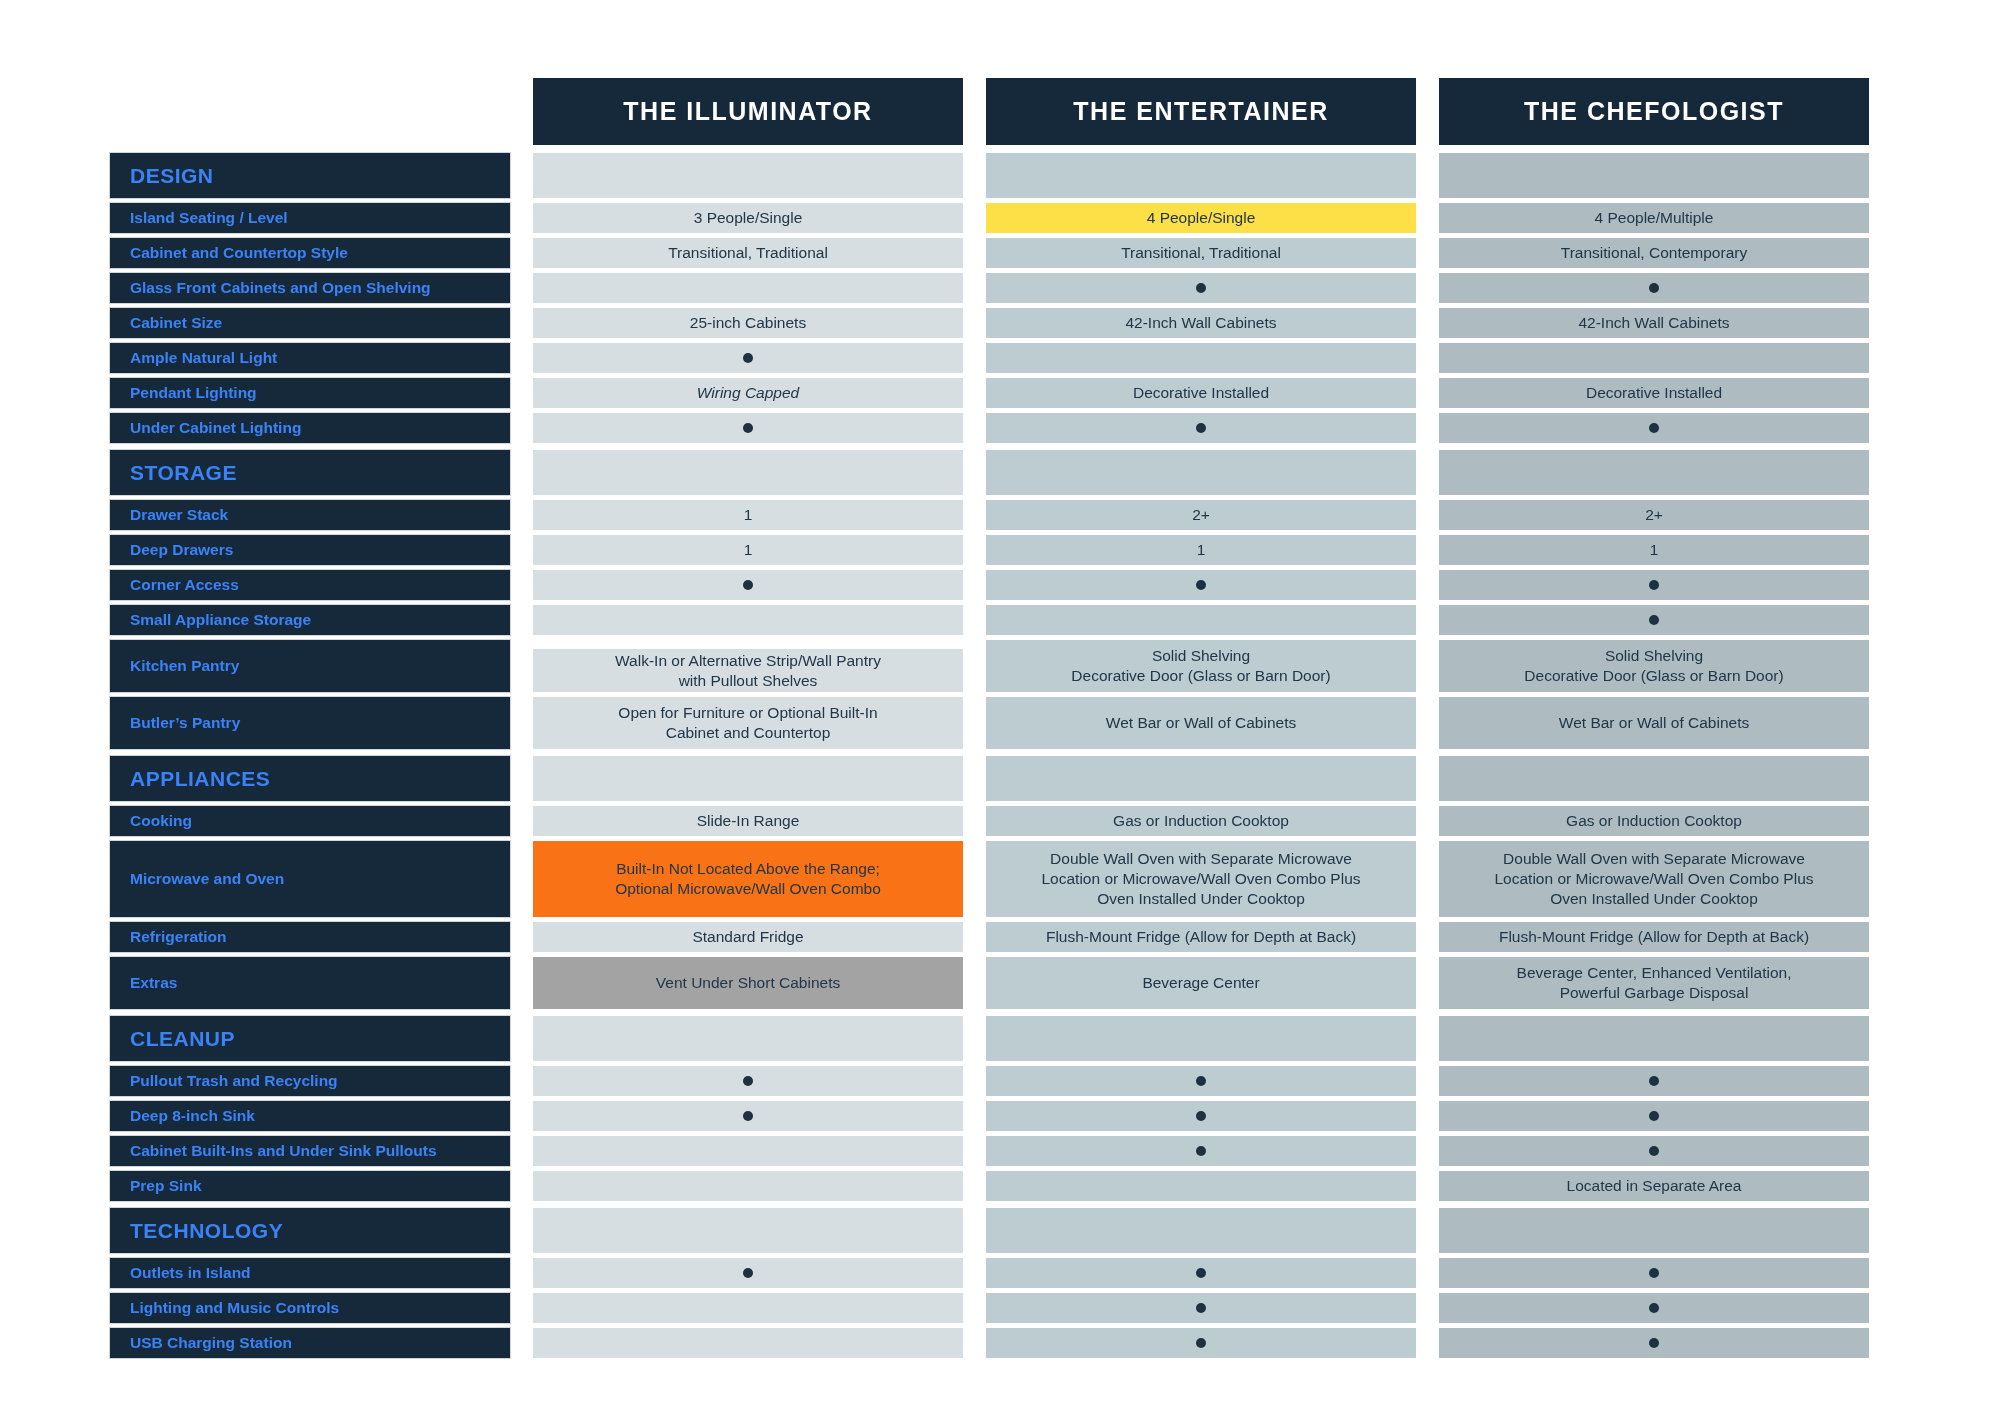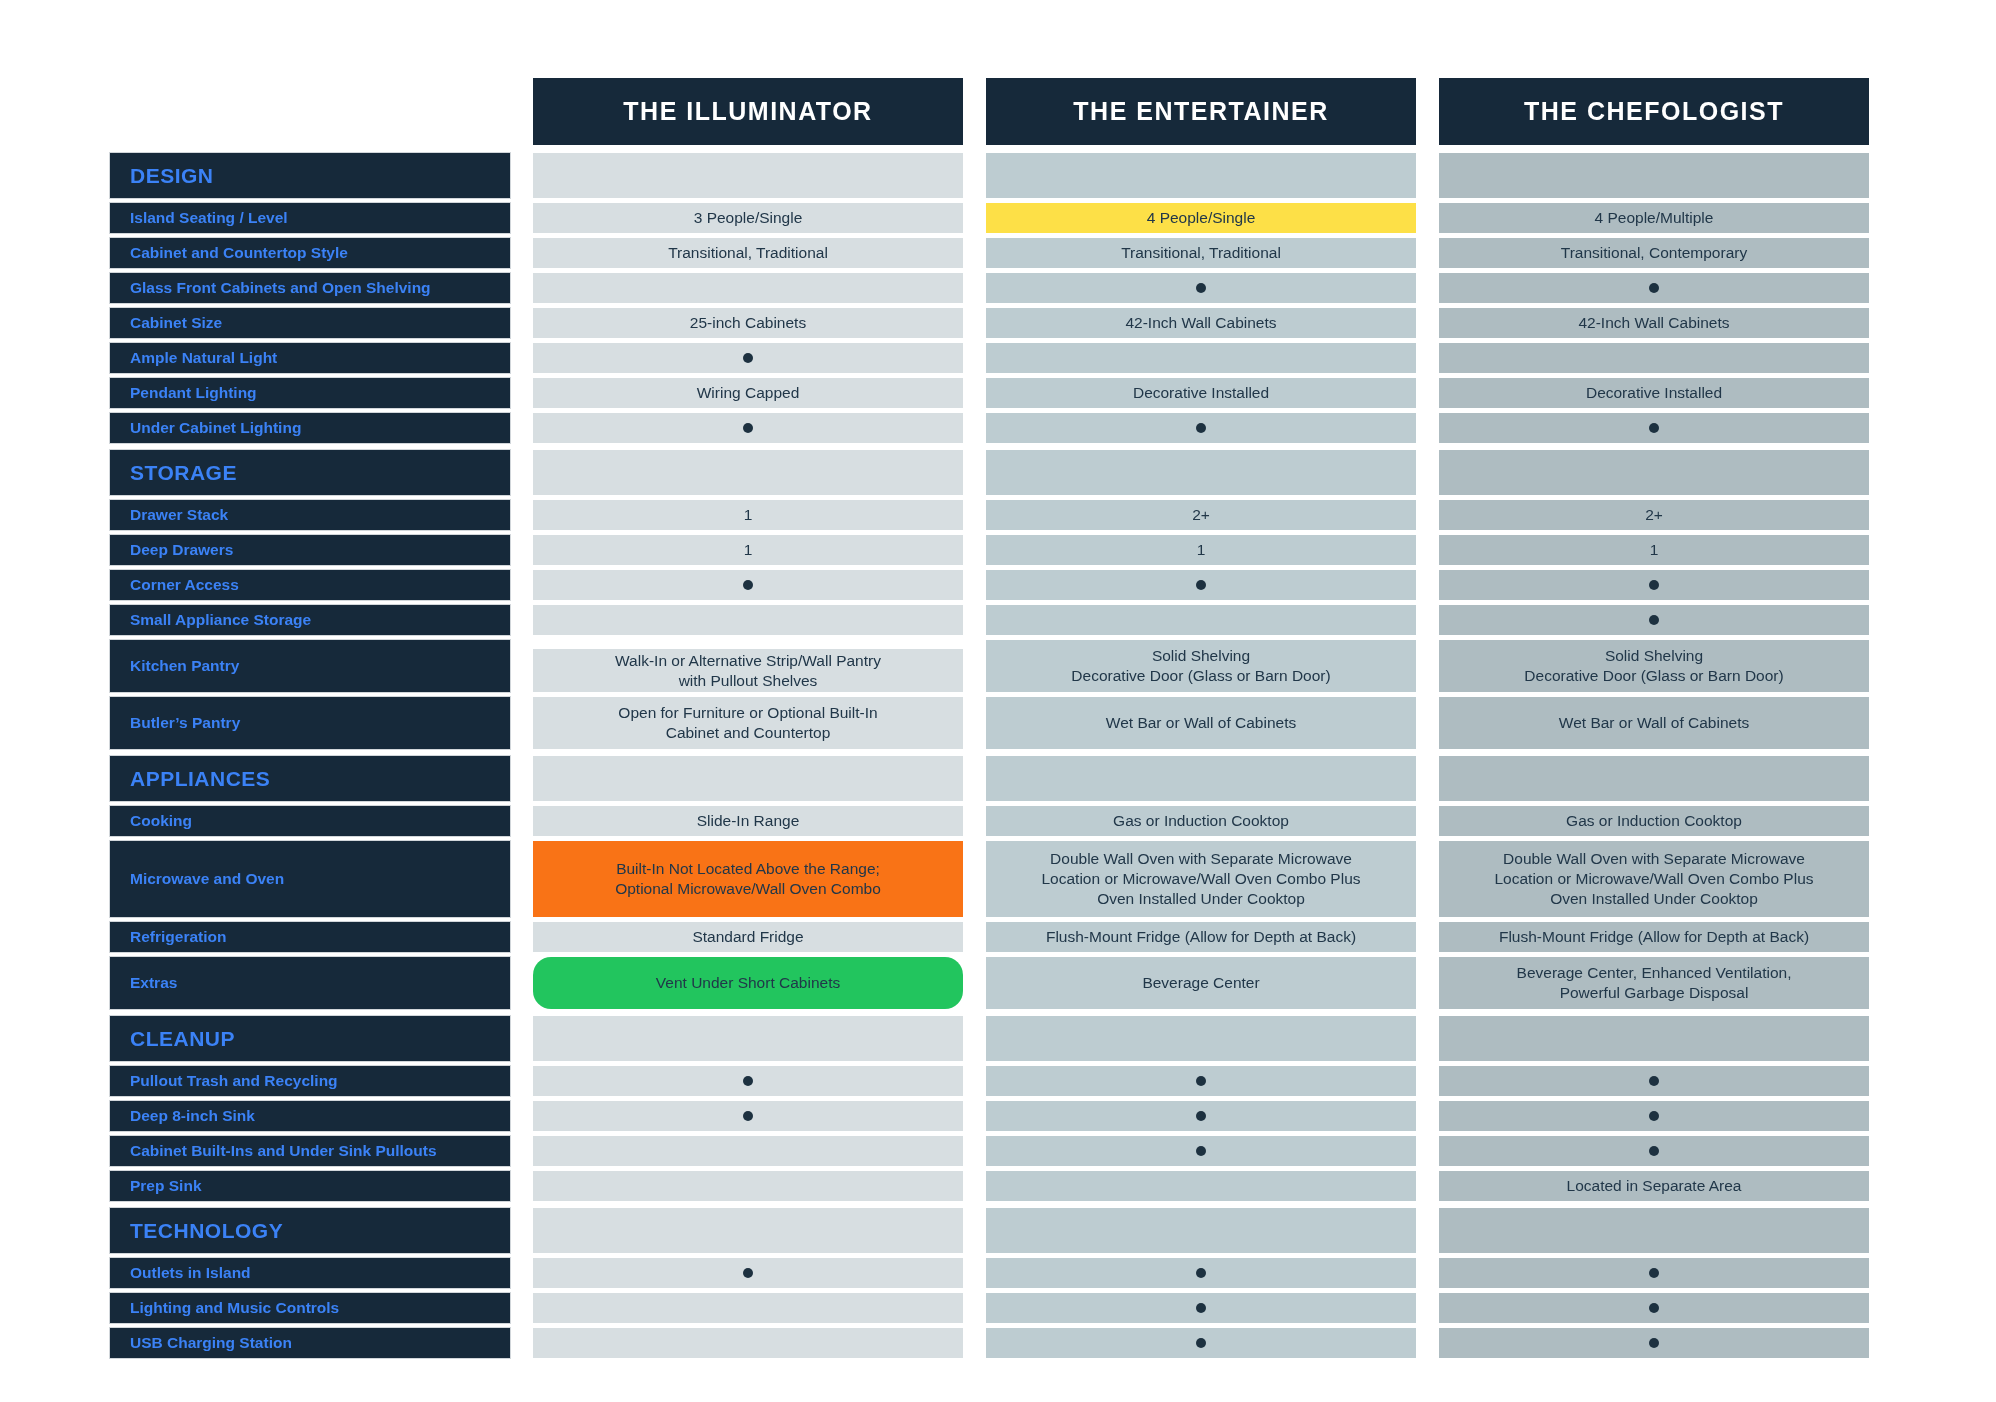--- a/index.html
+++ b/index.html
@@ -101,21 +101,21 @@
           <div class="cell" style="background: rgb(174, 188, 193);">42-Inch Wall Cabinets</div>
         </div>
         <div class="grid-row item-row h1">
           <div class="label-bar">Ample Natural Light</div>
           <div class="cell" style="background: rgb(215, 222, 225);"><div class="dot"></div></div>
           <div class="cell" style="background: rgb(189, 204, 209);"></div>
           <div class="cell" style="background: rgb(174, 188, 193);"></div>
         </div>
         <div class="grid-row item-row h1">
           <div class="label-bar">Pendant Lighting</div>
-          <div class="cell" style="background: rgb(215, 222, 225);">Wiring Capped</div>
+          <div class="cell" style="background: rgb(215, 222, 225); font-style: italic;">Wiring Capped</div>
           <div class="cell" style="background: rgb(189, 204, 209);">Decorative Installed</div>
           <div class="cell" style="background: rgb(174, 188, 193);">Decorative Installed</div>
         </div>
         <div class="grid-row item-row h1">
           <div class="label-bar">Under Cabinet Lighting</div>
           <div class="cell" style="background: rgb(215, 222, 225);"><div class="dot"></div></div>
           <div class="cell" style="background: rgb(189, 204, 209);"><div class="dot"></div></div>
           <div class="cell" style="background: rgb(174, 188, 193);"><div class="dot"></div></div>
         </div>
         <div class="grid-row sec-row">
@@ -188,21 +188,21 @@
 Oven Installed Under Cooktop</div>
         </div>
         <div class="grid-row item-row h1">
           <div class="label-bar">Refrigeration</div>
           <div class="cell" style="background: rgb(215, 222, 225);">Standard Fridge</div>
           <div class="cell" style="background: rgb(189, 204, 209);">Flush-Mount Fridge (Allow for Depth at Back)</div>
           <div class="cell" style="background: rgb(174, 188, 193);">Flush-Mount Fridge (Allow for Depth at Back)</div>
         </div>
         <div class="grid-row item-row h2">
           <div class="label-bar">Extras</div>
-          <div class="cell" style="background: #22c55e; border-radius: 18px;">Vent Under Short Cabinets</div>
+          <div class="cell" style="background: #a3a3a3;">Vent Under Short Cabinets</div>
           <div class="cell" style="background: rgb(189, 204, 209);">Beverage Center</div>
           <div class="cell" style="background: rgb(174, 188, 193);">Beverage Center, Enhanced Ventilation,
 Powerful Garbage Disposal</div>
         </div>
         <div class="grid-row sec-row">
           <div class="label-bar sec-label">CLEANUP</div>
           <div class="cell" style="background: rgb(215, 222, 225);"></div>
           <div class="cell" style="background: rgb(189, 204, 209);"></div>
           <div class="cell" style="background: rgb(174, 188, 193);"></div>
         </div>

